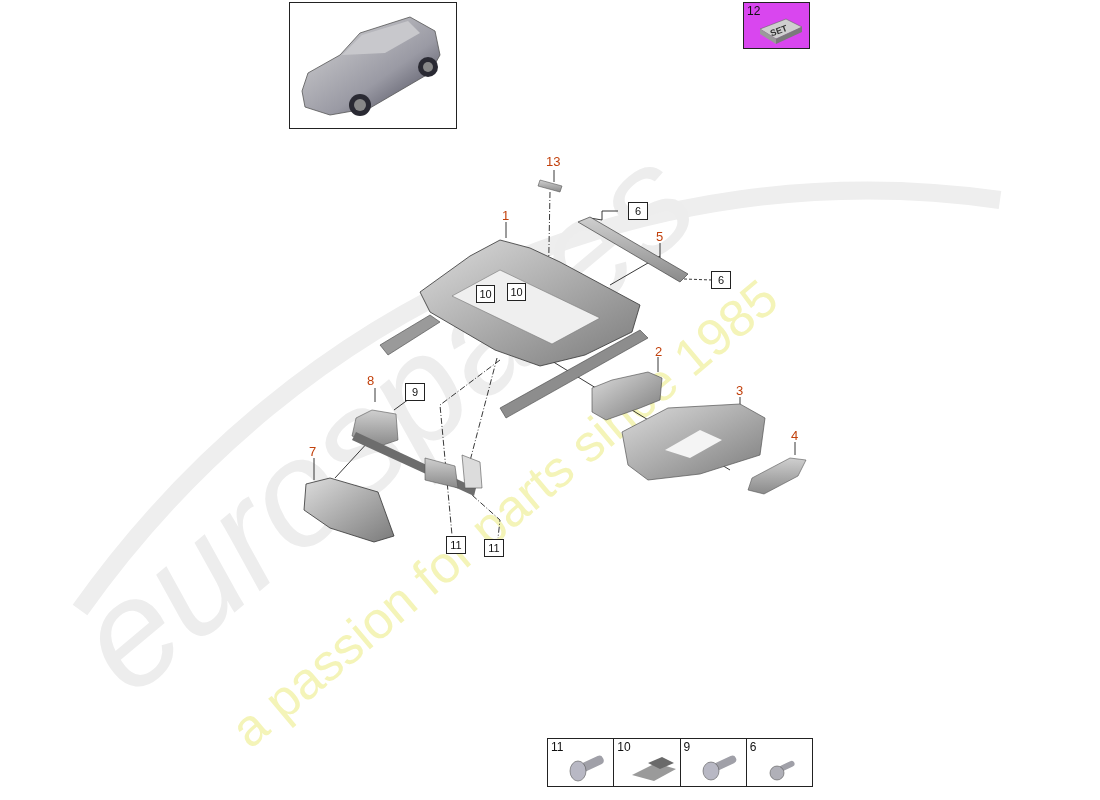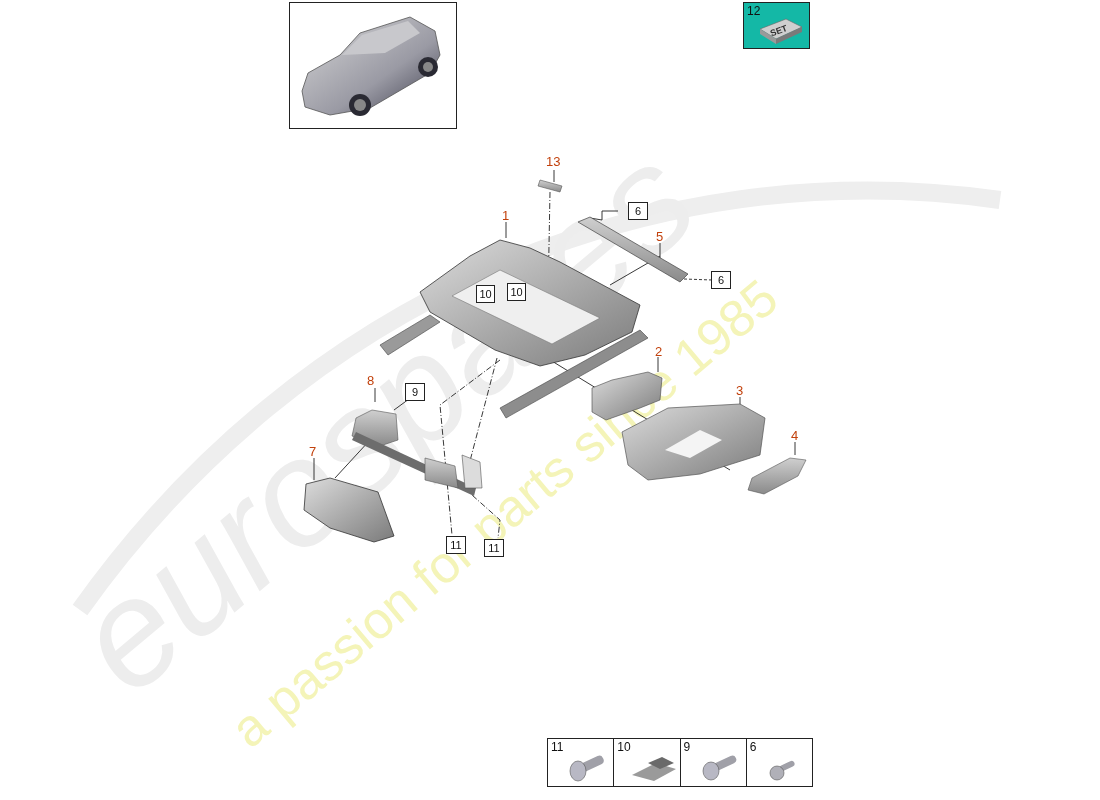--- a/index.html
+++ b/index.html
@@ -1,20 +1,20 @@
 <!DOCTYPE html>
 <html><head>
 <meta charset="utf-8">
 <style>
   html, body { margin:0; padding:0; background:#ffffff; }
   body { width:1100px; height:800px; position:relative; overflow:hidden; font-family:"Liberation Sans", sans-serif; color:#111; }
   .abs { position:absolute; }
   .wm { position:absolute; left:0; top:0; width:1100px; height:800px; pointer-events:none; }
   .thumb { position:absolute; left:289px; top:2px; width:168px; height:127px; border:1.5px solid #222; background:#fff; box-sizing:border-box; }
-  .setbox { position:absolute; left:743px; top:2px; width:67px; height:47px; border:1.5px solid #222; box-sizing:border-box; background:#14b8a6; }
+  .setbox { position:absolute; left:743px; top:2px; width:67px; height:47px; border:1.5px solid #222; box-sizing:border-box; background:#d946ef; }
   .setbox .num { position:absolute; left:3px; top:1px; font-size:12px; }
   .callout { position:absolute; font-weight:normal; font-size:13px; color:#c2410c; }
   .boxref { position:absolute; border:1.3px solid #222; background:#fff; font-size:11px; text-align:center; box-sizing:border-box; width:20px; height:18px; line-height:16px; }
   .legend { position:absolute; left:547px; top:738px; width:266px; height:49px; border:1.5px solid #222; display:flex; box-sizing:border-box; background:#fff; }
   .legend .cell { flex:1; border-right:1.5px solid #222; position:relative; }
   .legend .cell:last-child { border-right:none; }
   .legend .cell .n { position:absolute; left:3px; top:1px; font-size:12px; }
   .legend .cell svg { position:absolute; left:16px; top:10px; }
   svg.diag { position:absolute; left:0; top:0; }
 </style>

